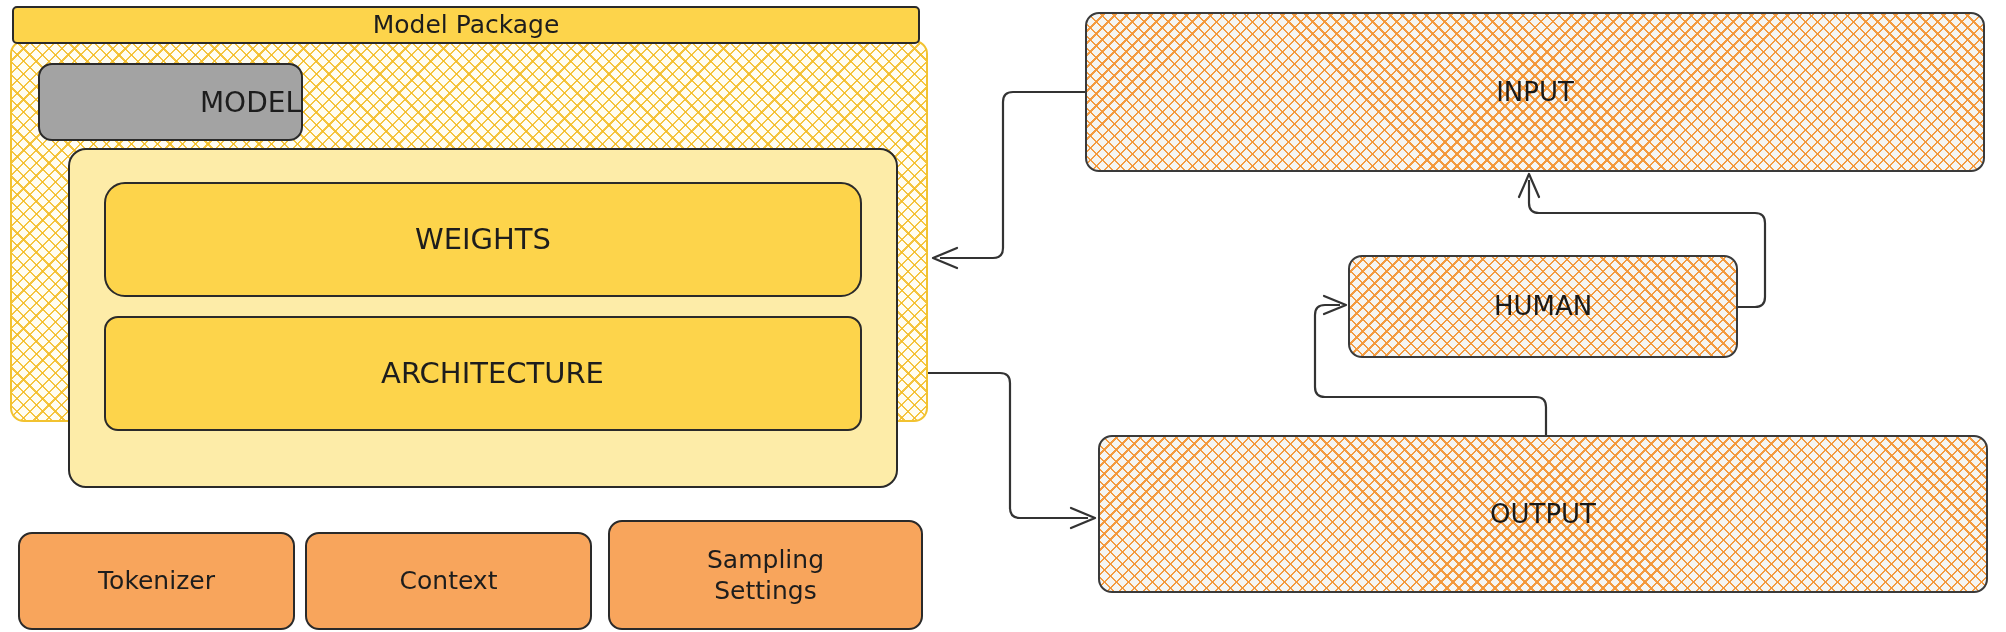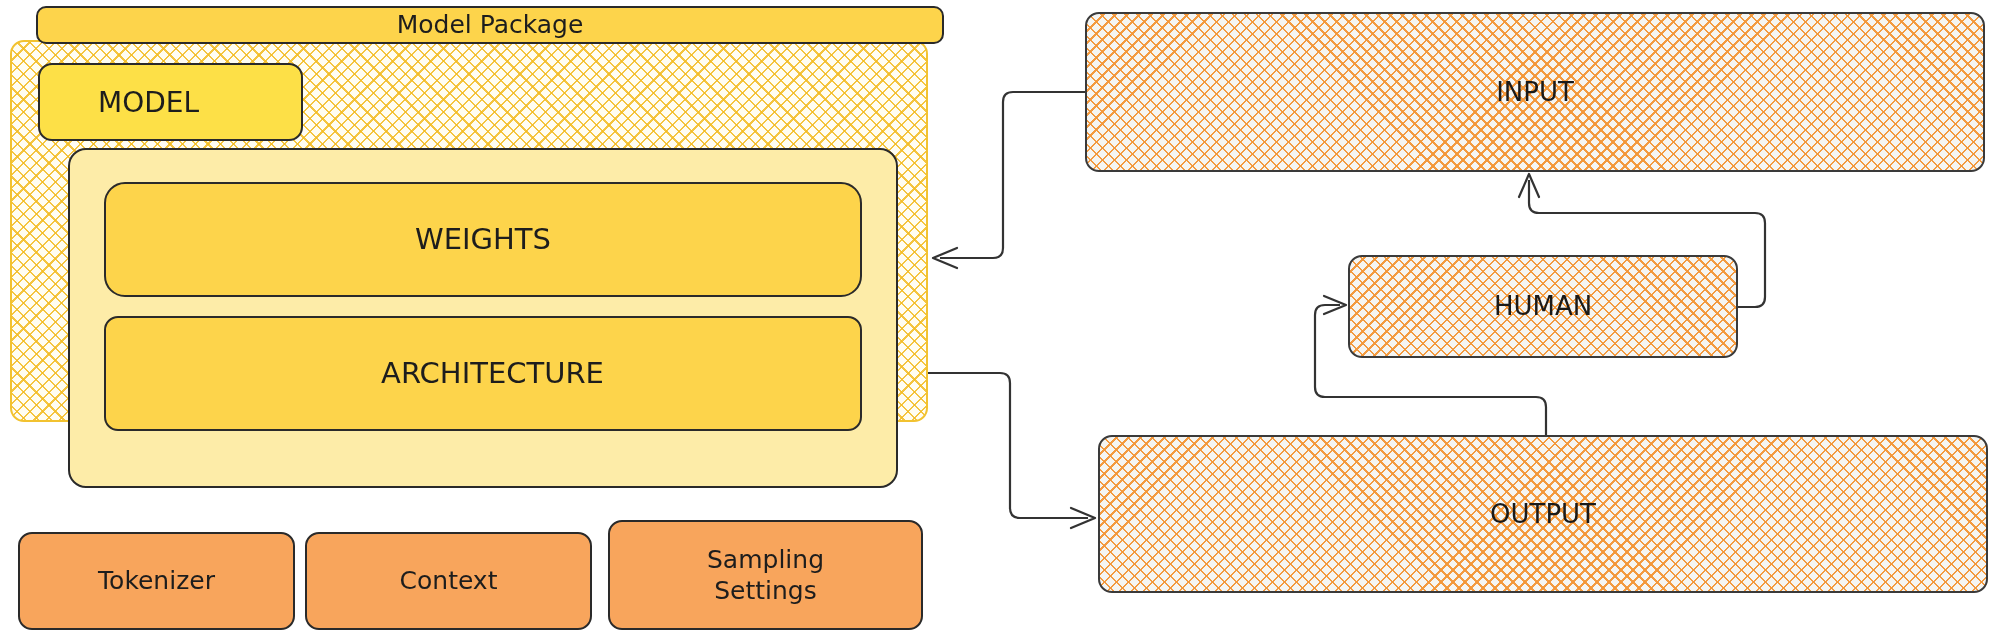--- a/index.html
+++ b/index.html
@@ -36,35 +36,34 @@
     border-radius: 14px;
     background-color: #fffdf2;
     background-image:
       repeating-linear-gradient(45deg, rgba(243,187,33,0.85) 0 1.6px, rgba(0,0,0,0) 1.6px 9px),
       repeating-linear-gradient(-45deg, rgba(243,187,33,0.85) 0 1.6px, rgba(0,0,0,0) 1.6px 9px);
     border-color: #f2c230;
   }
 
   
   .pkg-title {
-    border-radius: 10px;
+    border-radius: 5px;
     background: #fdd44b;
     border-color: #2a2a2a;
     font-size: 25px;
     z-index: 6;
-    margin-left: 24px;
   }
 
   
   .model-tab {
     border-radius: 14px;
-    background: #fde047;
+    background: #a3a3a3;
     border-color: #2a2a2a;
     font-size: 28px;
-    justify-content: flex-start;
+    justify-content: flex-end;
     padding-left: 58px;
     z-index: 5;
   }
 
   
   .model-inner {
     border-radius: 18px;
     background: #fdeca8;
     border-color: #2a2a2a;
     z-index: 3;

